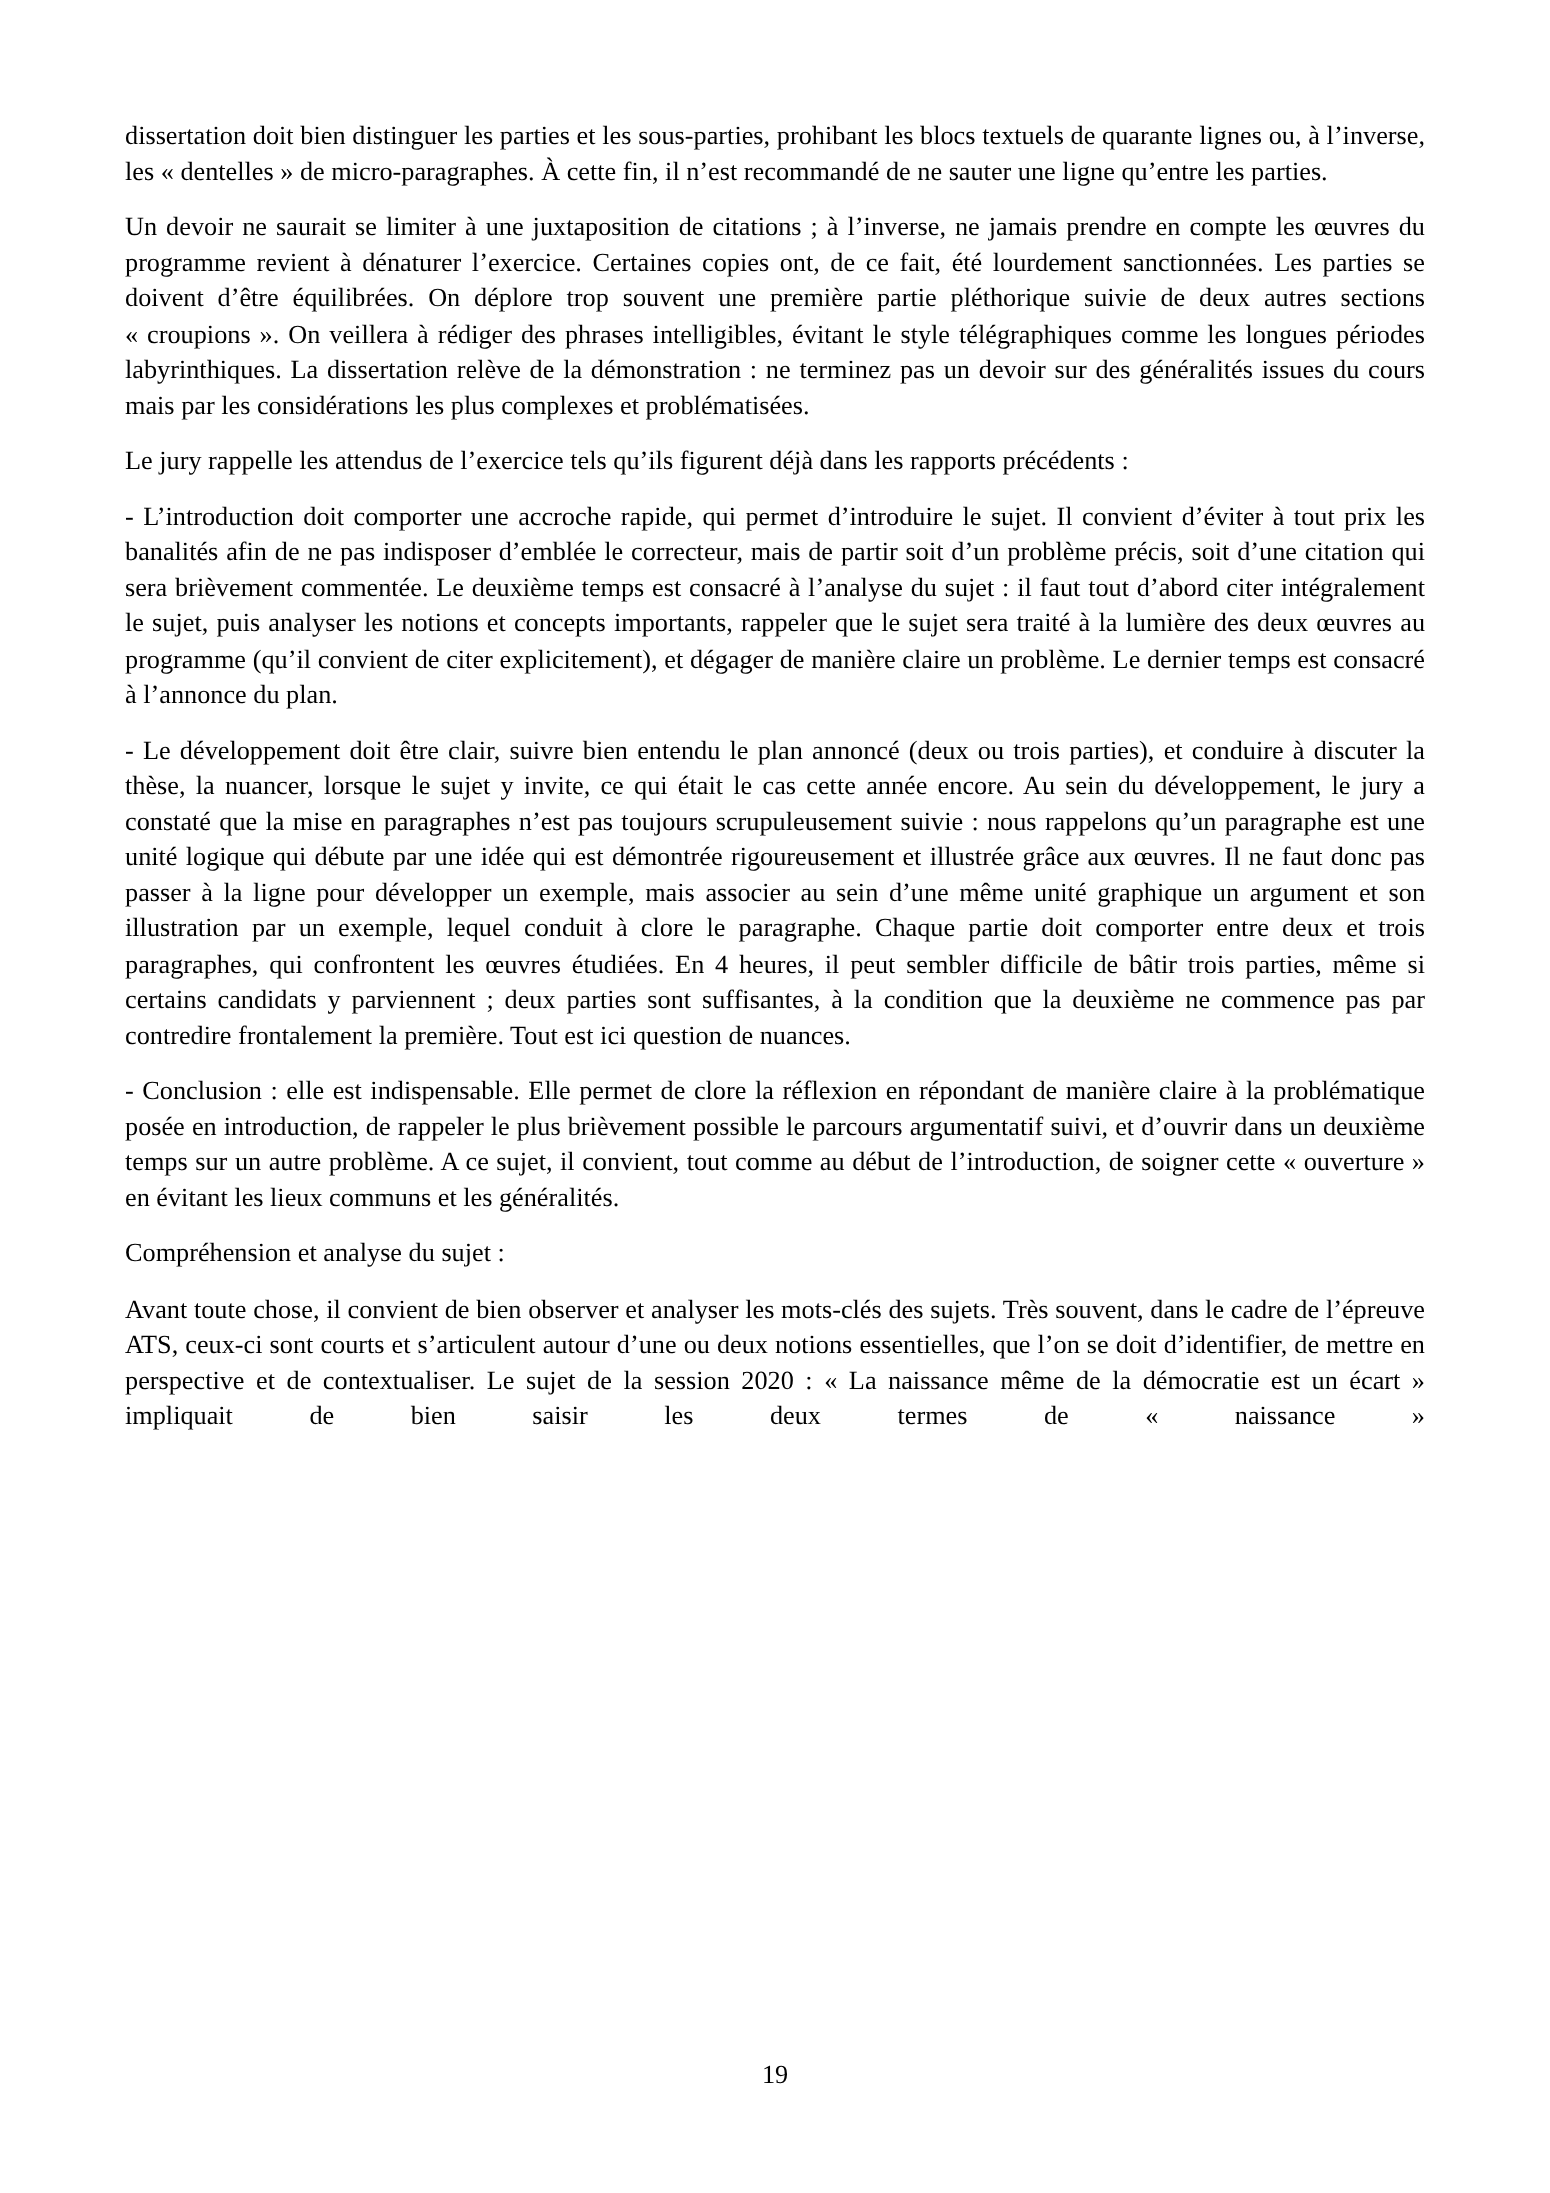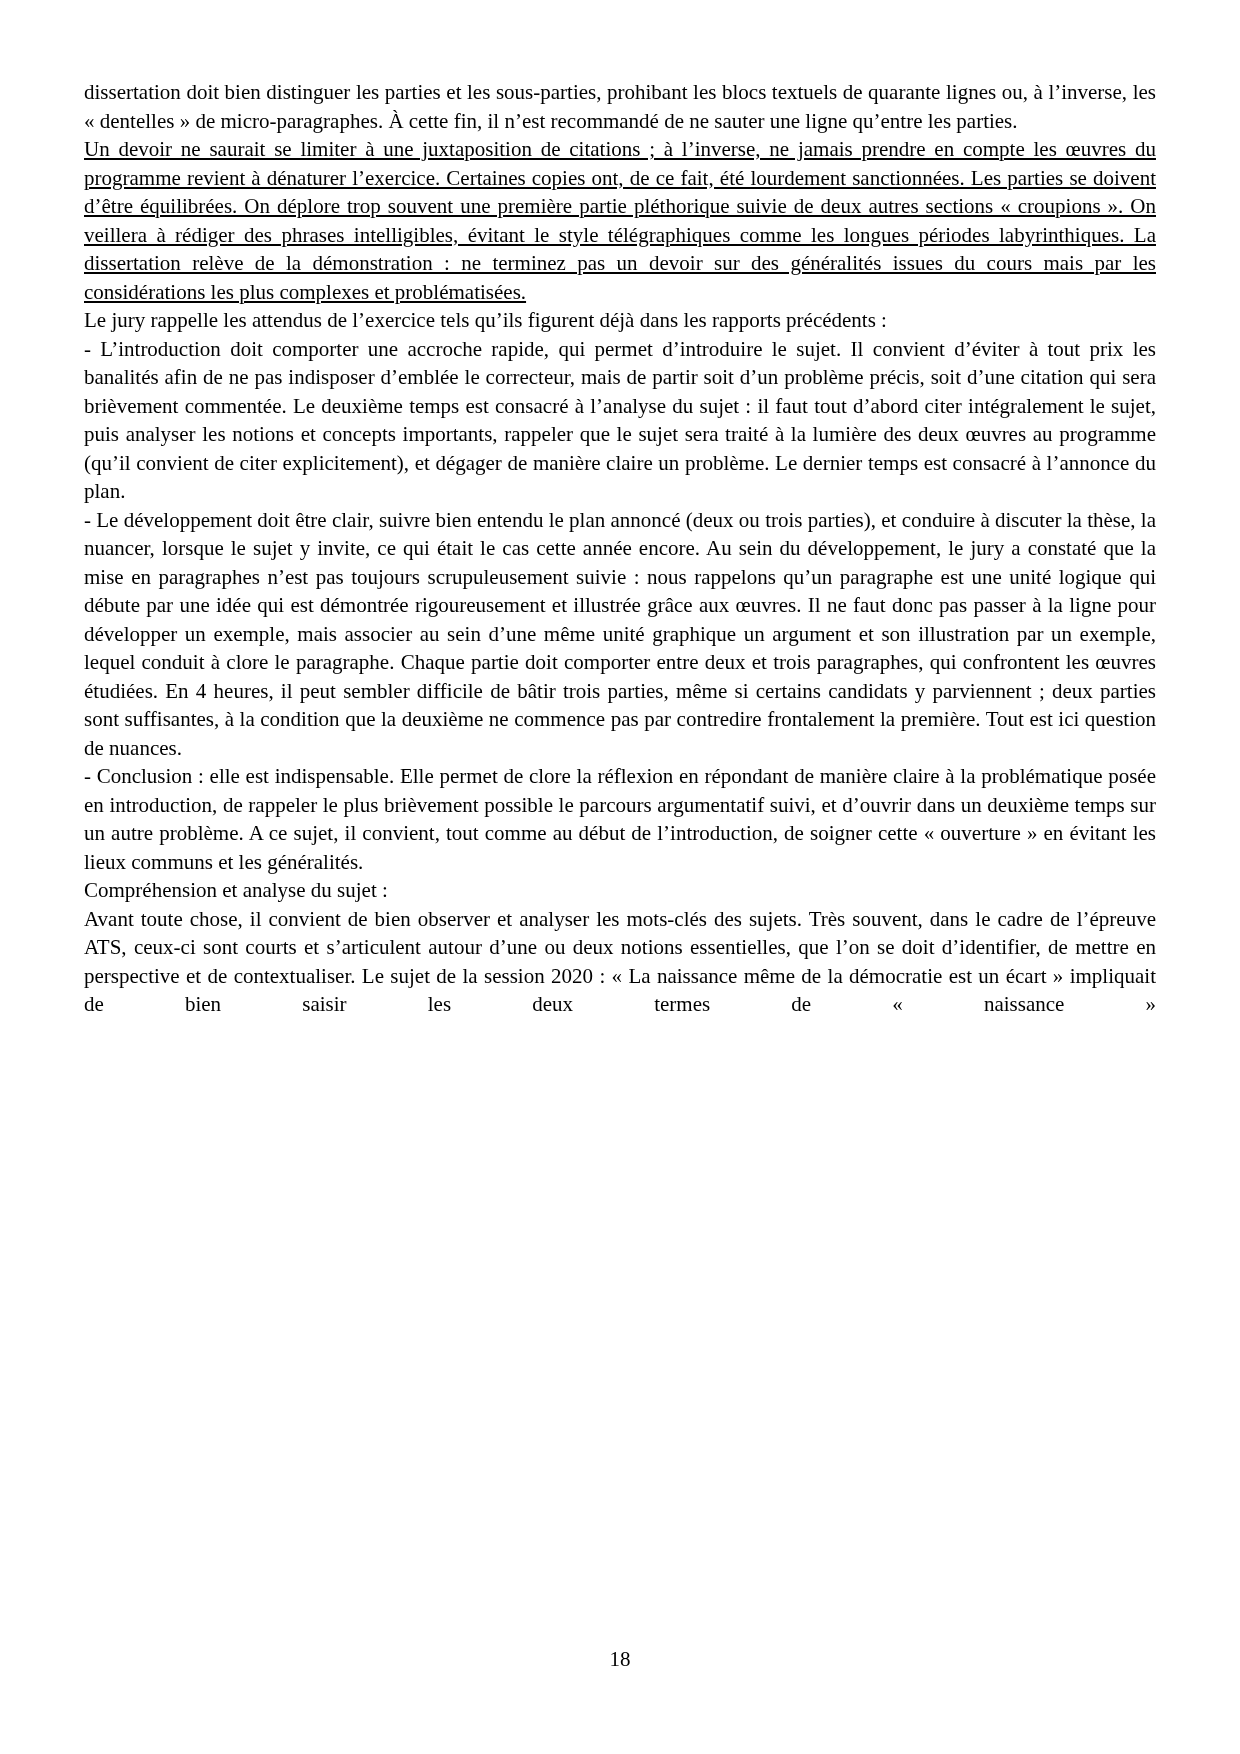--- a/index.html
+++ b/index.html
@@ -15,24 +15,24 @@
       background: #ffffff;
       box-sizing: border-box;
       padding: 78px 84px 0 84px;
       font-family: "Liberation Serif", "DejaVu Serif", serif;
       font-size: 21px;
       line-height: 28.5px;
       color: #000000;
       text-align: justify;
     }
     p.para {
-      margin: 0;
+      margin: 16px;
       padding: 0;
     }
-    .mt20 { margin-top: 20px; text-decoration: underline; }
+    .mt20 { margin-top: 20px; }
     .mt53 { margin-top: 53px; }
     .mt54 { margin-top: 54px; font-family: Liberation Serif, serif; }
     .mt55 { margin-top: 55px; }
     .mt56 { margin-top: 56px; }
     .mt60 { margin-top: 60px; }
     .mt61 { margin-top: 61px; }
     .mt96 { margin-top: 96px; }
     .justify-last { text-align-last: justify; }
     .page-number {
       position: absolute;
@@ -58,14 +58,14 @@
 
   <p class="para mt56">- Le développement doit être clair, suivre bien entendu le plan annoncé (deux ou trois parties), et conduire à discuter la thèse, la nuancer, lorsque le sujet y invite, ce qui était le cas cette année encore. Au sein du développement, le jury a constaté que la mise en paragraphes n’est pas toujours scrupuleusement suivie&nbsp;: nous rappelons qu’un paragraphe est une unité logique qui débute par une idée qui est démontrée rigoureusement et illustrée grâce aux œuvres. Il ne faut donc pas passer à la ligne pour développer un exemple, mais associer au sein d’une même unité graphique un argument et son illustration par un exemple, lequel conduit à clore le paragraphe. Chaque partie doit comporter entre deux et trois paragraphes, qui confrontent les œuvres étudiées. En 4 heures, il peut sembler difficile de bâtir trois parties, même si certains candidats y parviennent&nbsp;; deux parties sont suffisantes, à la condition que la deuxième ne commence pas par contredire frontalement la première. Tout est ici question de nuances.</p>
 
   <p class="para mt60">- Conclusion&nbsp;: elle est indispensable. Elle permet de clore la réflexion en répondant de manière claire à la problématique posée en introduction, de rappeler le plus brièvement possible le parcours argumentatif suivi, et d’ouvrir dans un deuxième temps sur un autre problème. A ce sujet, il convient, tout comme au début de l’introduction, de soigner cette «&nbsp;ouverture&nbsp;» en évitant les lieux communs et les généralités.</p>
 
 
   <p class="para mt53">Compréhension et analyse du sujet&nbsp;:</p>
 
   <p class="para mt54 justify-last">Avant toute chose, il convient de bien observer et analyser les mots-clés des sujets. Très souvent, dans le cadre de l’épreuve ATS, ceux-ci sont courts et s’articulent autour d’une ou deux notions essentielles, que l’on se doit d’identifier, de mettre en perspective et de contextualiser. Le sujet de la session 2020&nbsp;: «&nbsp;La naissance même de la démocratie est un écart&nbsp;» impliquait de bien saisir les deux termes de «&nbsp;naissance&nbsp;»</p>
 
-  <div class="page-number">18</div>
+  <div class="page-number">19</div>
 </div>
 
 </body></html>

